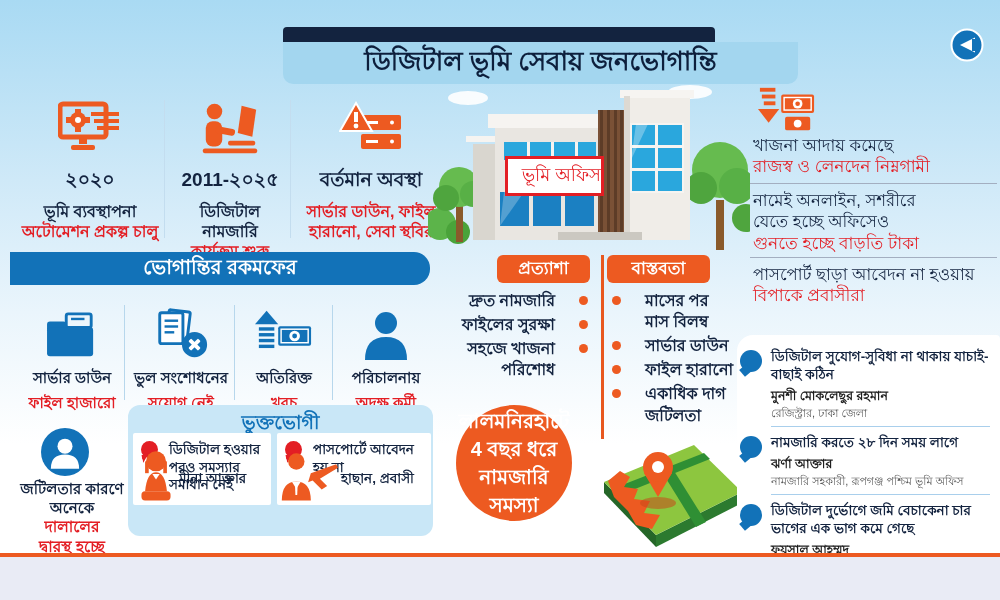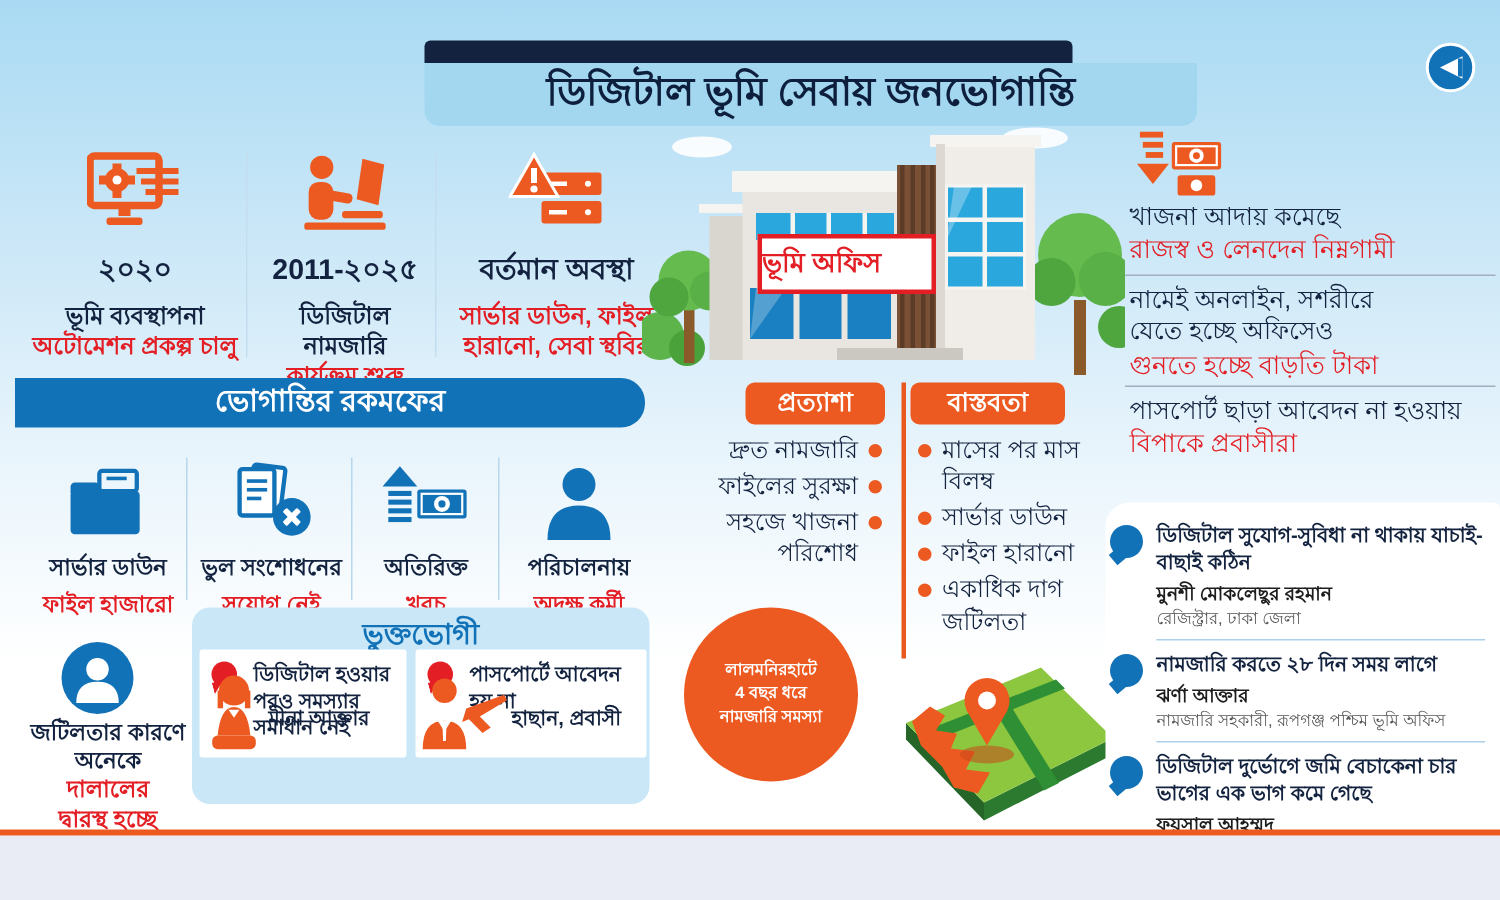--- a/index.html
+++ b/index.html
@@ -35,36 +35,36 @@
   
   .p-col{top:300px;text-align:center}
   .p1{left:16px;width:112px}.p2{left:128px;width:106px}.p3{left:236px;width:96px}.p4{left:334px;width:104px}
   .p-icon{height:60px;display:flex;align-items:flex-end;justify-content:center;margin-bottom:6px}
   .p-l1{font-size:15px;font-weight:bold;color:#13233f}
   .p-l2{font-size:15px;font-weight:bold;color:#e31e24}
   .psep{top:305px;height:95px;width:1px;background:#b7d7ec}
   .ps1{left:124px}.ps2{left:234px}.ps3{left:332px}
   
   .scene{left:428px;top:82px}
-  .sign{left:505px;top:156px;width:119px;height:40px;background:#fff;border:3px solid #e31e24;box-sizing:border-box;
-    display:flex;align-items:center;justify-content:flex-start;color:#e31e24;font-weight:bold;font-size:18px;z-index:2}
+  .sign{left:505px;top:156px;width:99px;height:40px;background:#fff;border:3px solid #e31e24;box-sizing:border-box;
+    display:flex;align-items:center;justify-content:flex-end;color:#e31e24;font-weight:normal;font-size:18px;z-index:2}
   
   .col-head{top:255px;height:28px;background:#ed5a21;border-radius:6px;display:flex;align-items:center;
     justify-content:center;color:#fff;font-size:17px;font-weight:bold}
   .exp-head{left:497px;width:93px}.real-head{left:607px;width:103px}
   .col-div{left:601px;top:255px;width:3px;height:184px;background:#e8581f}
   .exp-list{left:452px;top:290px;width:136px}
   .real-list{left:612px;top:290px;width:124px}
-  .li{display:flex;gap:7px;margin-bottom:3px;font-size:16px;font-weight:normal;color:#13233f;line-height:1.32}
+  .li{display:flex;gap:24px;margin-bottom:3px;font-size:16px;font-weight:bold;color:#13233f;line-height:1.32}
   .exp-list .li{justify-content:flex-end;text-align:right}
   .dot{flex:none;width:9px;height:9px;border-radius:50%;background:#ed5a21;margin-top:6px}
   
   .hl-circle{left:456px;top:405px;width:116px;height:116px;border-radius:50%;background:#ed5a21;z-index:3;
     display:flex;flex-direction:column;align-items:center;justify-content:center;color:#fff;font-weight:bold;
-    font-size:11px;line-height:1.4;text-align:center}
+    font-size:20px;line-height:1.4;text-align:center}
   .mapsvg{left:594px;top:437px}
   
   .broker-ic{left:41px;top:428px;width:48px;height:48px;border-radius:50%;background:#1272b8;
     display:flex;align-items:center;justify-content:center}
   .broker-tx{left:2px;top:479px;width:140px;text-align:center;font-weight:bold;font-size:15px;line-height:1.28;color:#13233f}
   .broker-tx .r{color:#e31e24;font-size:15.5px}
   
   .victims{left:128px;top:405px;width:305px;height:131px;background:#c9e7f7;border-radius:12px}
   .v-title{position:absolute;top:3px;left:0;right:0;text-align:center;color:#1272b8;font-size:19px;font-weight:bold}
   .v-card{position:absolute;top:28px;height:72px;background:#fff;border-radius:2px}

